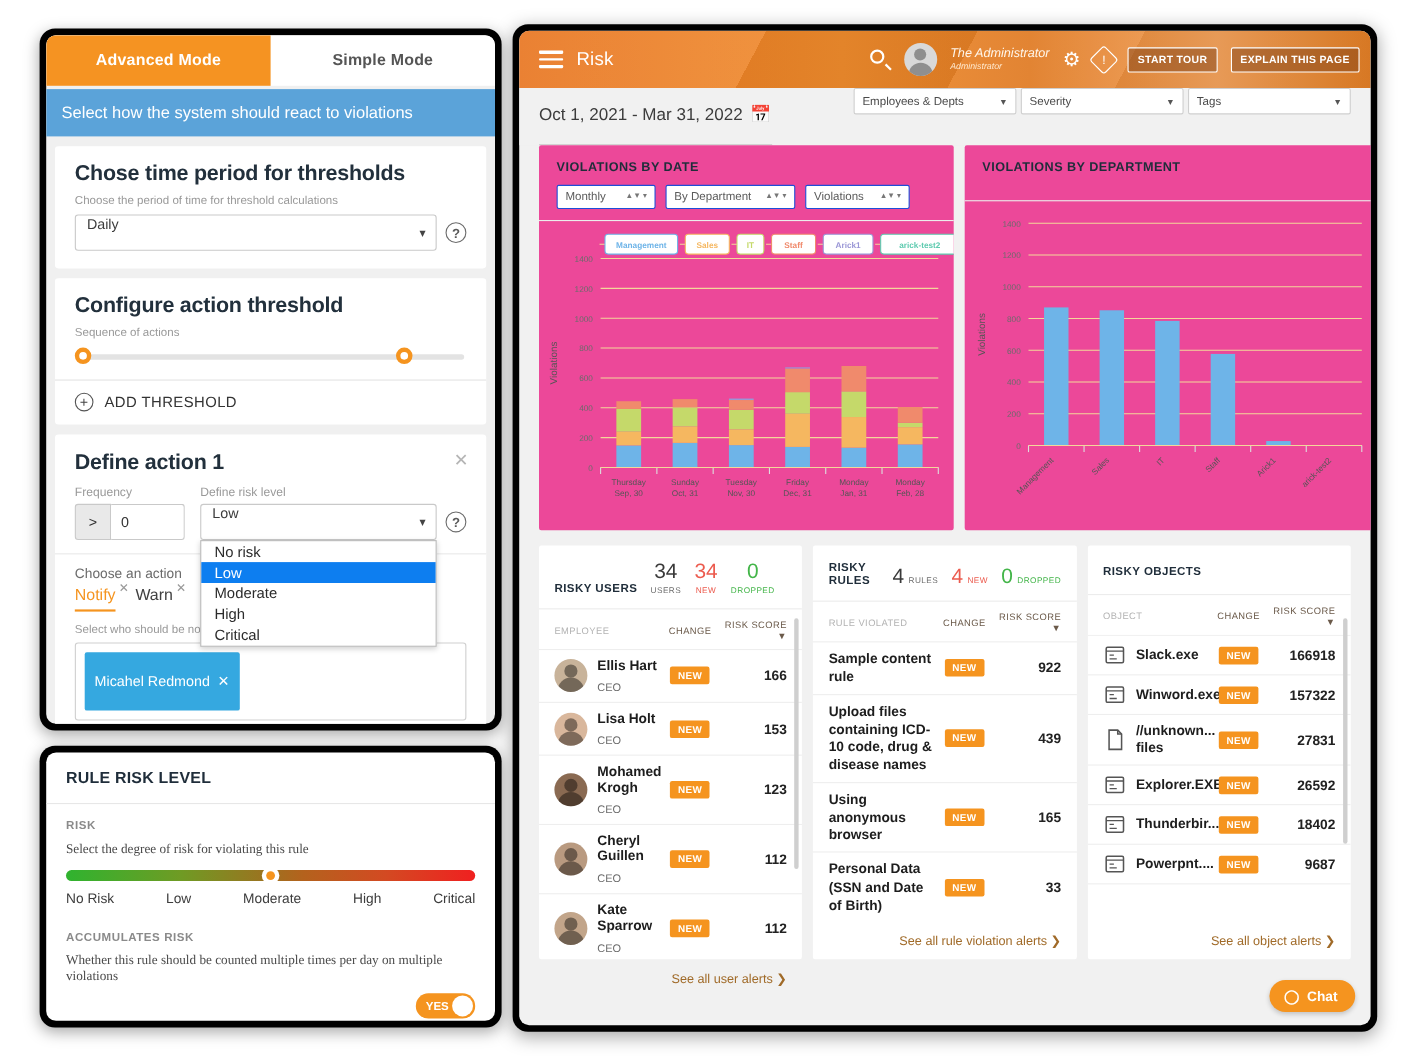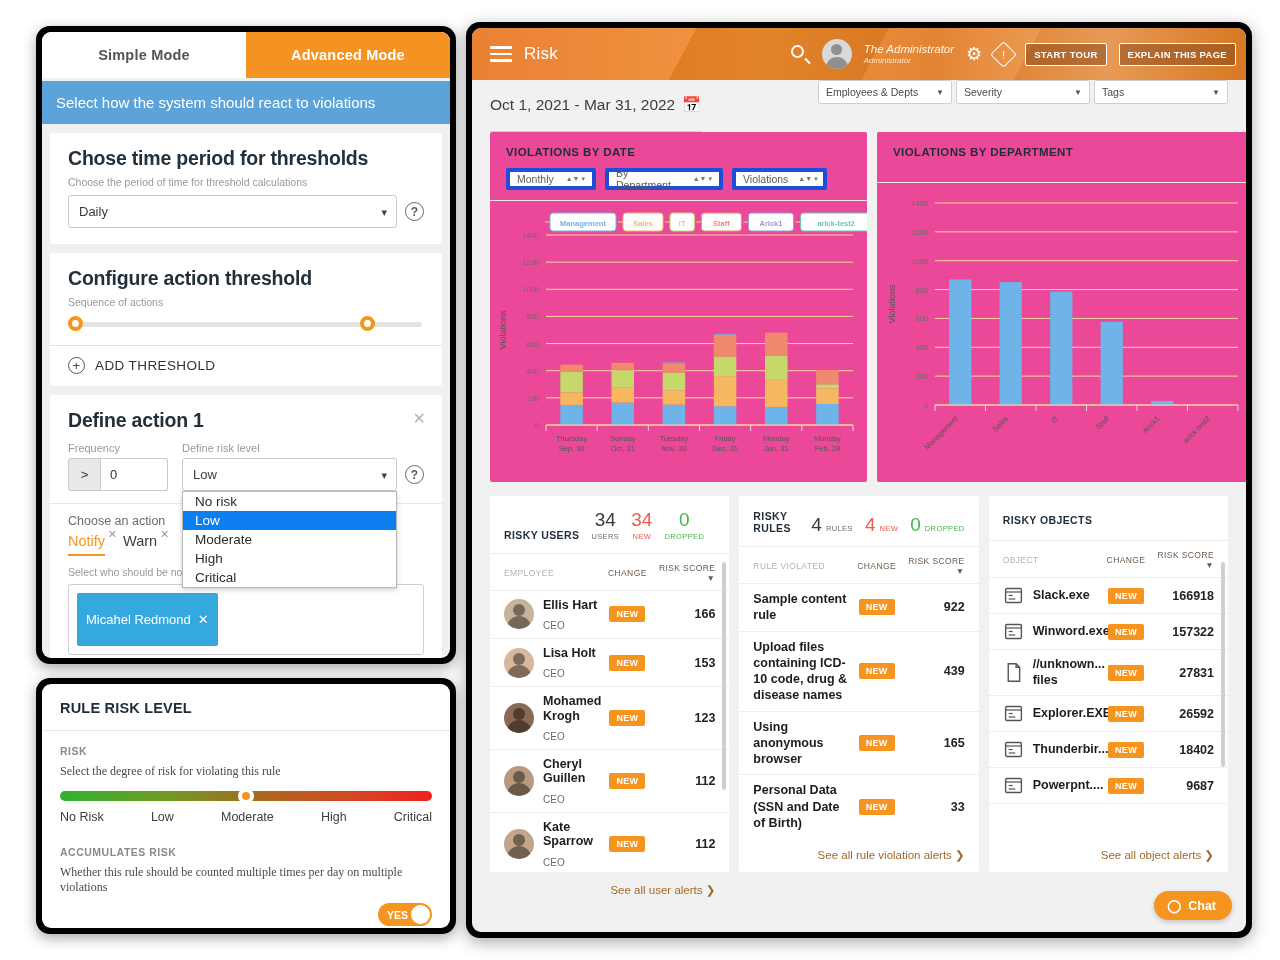--- a/index.html
+++ b/index.html
@@ -43,21 +43,21 @@
     position: relative;
   }
   .card h2 {
     font-size: 19.5px; font-weight: bold; color: #22303c;
     letter-spacing: -.2px; margin-bottom: 6px;
   }
   .hint { font-size: 10.5px; color: #999; margin-bottom: 7px; }
   .sel-row { display: flex; align-items: center; gap: 8px; }
   .fake-select {
     flex: 1; height: 33px; border: 1px solid #c9c9c9; background: #fff;
-    border-radius: 3px; display: flex; align-items: center;
+    border-radius: 3px; display: flex; 
     padding: 0 10px; font-size: 13px; color: #3b3b3b; position: relative;
     cursor: pointer;
   }
   .fake-select .chev {
     position: absolute; right: 9px; top: 50%; transform: translateY(-50%);
     font-size: 11px; color: #444;
   }
   .help-ico {
     width: 19px; height: 19px; border-radius: 50%;
     border: 1.5px solid #6b6b6b; color: #5a5a5a;
@@ -239,35 +239,35 @@
   .filters-bar {
     background: #f1f1f1; height: 52px; display: flex; 
     padding: 0 18px;
   }
   .date-range {
     font-size: 15.5px; color: #3c3c3c; display: flex; align-items: center; gap: 7px;
     border-bottom: 1px solid #cfcfcf; padding-bottom: 2px; cursor: pointer;
   }
   .filters-right { margin-left: auto; display: flex; gap: 4px; }
   .filt-sel {
-    width: 134px; height: 24px; background: #fff; border: 1px solid #cfcfcf;
+    width: 148px; height: 24px; background: #fff; border: 1px solid #cfcfcf;
     border-radius: 2px; font-size: 10.5px; color: #4a4a4a;
     display: flex; align-items: center; padding: 0 7px; position: relative; cursor: pointer;
   }
   .filt-sel .car { position: absolute; right: 7px; font-size: 8px; color: #555; }
 
   .panel { background: #ec4899; border-radius: 2px; }
   .charts-row { display: flex; gap: 10px; padding: 0 18px; }
   .panel-head {
     font-size: 11.5px; font-weight: bold; color: #1f2d3a; letter-spacing: .4px;
     padding: 14px 16px 10px 16px;
   }
   .chart-selects { display: flex; gap: 9px; padding: 0 16px 10px 16px; }
   .cs {
-    height: 22px; border: 4px solid #1d4ed8; border-radius: 2px;
+    height: 22px; border: 1px solid #1d4ed8; border-radius: 2px;
     font-size: 10.5px; color: #5b5b5b; display: flex; align-items: center;
     padding: 0 7px; gap: 10px; cursor: pointer; background: #fff;
   }
   .cs .spin { font-size: 7px; line-height: .9; color: #777; }
   .hr { border-top: 1px solid #ececec; }
 
   svg text { font-family: "Liberation Sans", sans-serif; }
 
   .cards-row { display: flex; gap: 10px; padding: 14px 18px 0 18px; }
   .rcard { background: #fff; border-radius: 2px; display: flex; flex-direction: column; }
@@ -336,22 +336,22 @@
 </style>
 </head>
 <body>
 
 <div class="stage">
 
   <div class="left-win">
    <div class="left-inner">
 
     <div class="mode-tabs">
+      <div class="mode-tab active">Advanced Mode</div>
       <div class="mode-tab">Simple Mode</div>
-      <div class="mode-tab active">Advanced Mode</div>
     </div>
 
     <div class="blue-banner">Select how the system should react to violations</div>
 
     <div class="card">
       <h2>Chose time period for thresholds</h2>
       <div class="hint">Choose the period of time for threshold calculations</div>
       <div class="sel-row">
         <div class="fake-select">
           <span>Daily</span>

